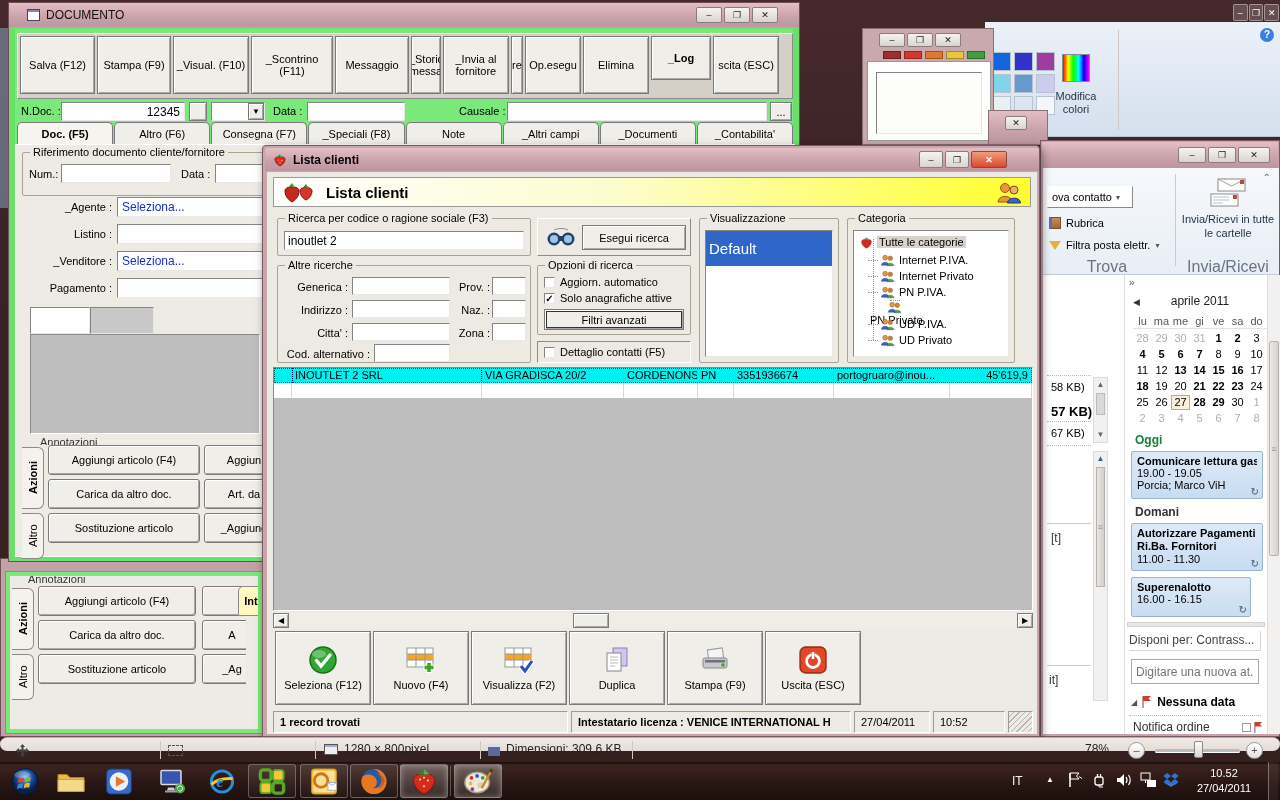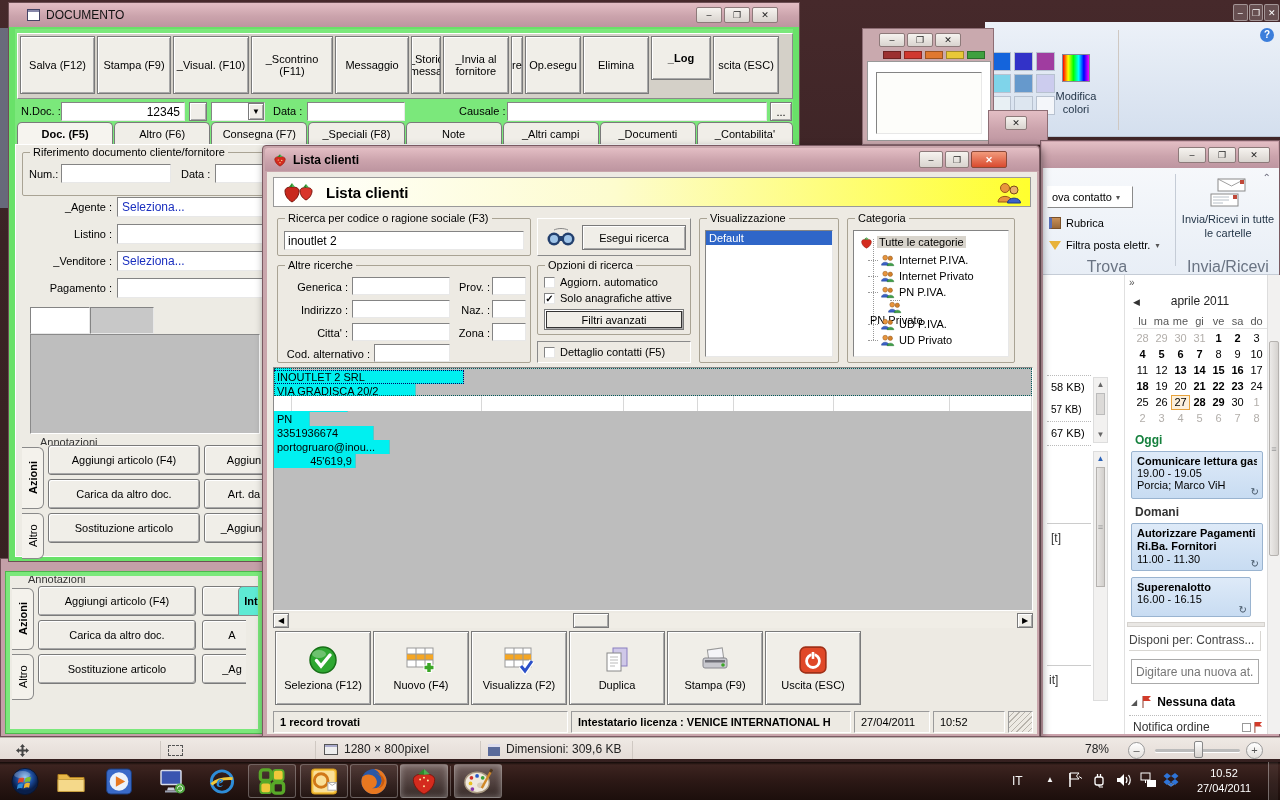--- a/index.html
+++ b/index.html
@@ -68,21 +68,21 @@
 
   
   #taskbar { left:0; top:762px; width:1280px; height:38px;
              background:linear-gradient(180deg,#120a08 0%,#3d2420 8%,#2a1714 55%,#1c0f0c 100%); }
   .tb-slot { position:absolute; top:2px; height:34px; display:flex; align-items:center; justify-content:center; }
   .tb-framed { border:1px solid rgba(255,255,255,.28); border-radius:3px; background:linear-gradient(rgba(255,255,255,.10),rgba(255,255,255,.03)); }
   .tb-active { background:linear-gradient(rgba(255,255,255,.28),rgba(255,255,255,.10)); box-shadow:inset 0 0 6px rgba(255,255,255,.35); }
   .tray-glyph { color:#f5f5f5; }
 
   
-  #pstatus { left:0; top:737px; width:1280px; height:22px; background:linear-gradient(#EFE9E4,#E4DCD7); border-top:1px solid #b8b0ab; }
+  #pstatus { left:0; top:737px; width:1280px; height:14px; background:linear-gradient(#EFE9E4,#E4DCD7); border-top:1px solid #b8b0ab;border-radius:10px; }
   .ps-text { font-size:12px; color:#222; position:absolute; top:4px; }
 </style>
 </head>
 <body>
 
 <div id="desk">
 
   <div class="abs" style="left:1233px;top:4px;width:46px;height:17px;display:flex;gap:1px;">
     <div class="capbtn" style="width:15px;background:rgba(255,255,255,.18);border-color:rgba(255,255,255,.4);color:#fff;">–</div>
     <div class="capbtn" style="width:15px;background:rgba(255,255,255,.18);border-color:rgba(255,255,255,.4);color:#fff;">❐</div>
@@ -170,21 +170,21 @@
             <rect x="24" y="17" width="4" height="4" fill="#C04838"></rect>
           </svg>
         </span>
         <div style="position:absolute;top:36px;width:94px;font-size:11px;line-height:14px;color:#1f3144;">Invia/Ricevi in tutte le cartelle</div>
       </div>
       <div class="ol-grouplab abs" style="left:138px;top:90px;width:94px;">Invia/Ricevi</div>
     </div>
 
     <div class="abs" style="left:2px;top:134px;width:82px;height:459px;background:#fff;border-right:1px solid #e0e0e0;overflow:hidden;">
       <div class="abs" style="left:8px;top:106px;font-size:11px;">58 KB)</div>
-      <div class="abs" style="left:8px;top:129px;font-size:10px;">57 KB)</div>
+      <div class="abs" style="left:8px;top:129px;font-size:13px;font-weight:bold;">57 KB)</div>
       <div class="abs" style="left:8px;top:152px;font-size:11px;">67 KB)</div>
       <div class="abs" style="left:4px;top:100px;width:44px;border-top:1px dotted #bbb;"></div>
       <div class="abs" style="left:4px;top:146px;width:44px;border-top:1px dotted #bbb;"></div>
       <div class="abs" style="left:4px;top:170px;width:44px;border-top:1px dotted #bbb;"></div>
       <div class="abs" style="left:50px;top:102px;width:15px;height:66px;background:#F2F1F0;border:1px solid #ddd;">
         <div style="height:14px;text-align:center;font-size:8px;color:#666;line-height:14px;">▲</div>
         <div style="margin:1px 2px;height:22px;background:#DCDAD8;border:1px solid #bbb;"></div>
         <div style="position:absolute;bottom:0;width:100%;height:14px;text-align:center;font-size:8px;color:#666;line-height:14px;">▼</div>
       </div>
       <div class="abs" style="left:50px;top:176px;width:15px;height:250px;background:#F2F1F0;border:1px solid #ddd;">
@@ -277,21 +277,21 @@
         <div id="doc2-actions" class="abs" style="left:28px;top:10px;width:160px;height:140px;">
             <div class="btn3d act-btn" style="position: absolute; left: 0px; top: 0px; width: 158px; height: 30px;">Aggiungi articolo (F4)</div>
             <div class="btn3d act-btn" style="position: absolute; left: 0px; top: 34px; width: 158px; height: 30px;">Carica da altro doc.</div>
             <div class="btn3d act-btn" style="position: absolute; left: 0px; top: 68px; width: 158px; height: 30px;">Sostituzione articolo</div>
           </div>
         <div id="doc2-actions2" class="abs" style="left:192px;top:10px;width:44px;height:140px;overflow:hidden;">
             <div class="btn3d act-btn" style="position: absolute; left: 0px; top: 0px; width: 60px; height: 30px;"></div>
             <div class="btn3d act-btn" style="position: absolute; left: 0px; top: 34px; width: 60px; height: 30px;">A</div>
             <div class="btn3d act-btn" style="position: absolute; left: 0px; top: 68px; width: 60px; height: 30px;">_Ag</div>
           </div>
-        <div class="abs" style="left:228px;top:10px;width:26px;height:30px;background:#5eead4;border:1px solid #8a8a8a;border-radius:5px 0 0 0;font-weight:bold;display:flex;align-items:center;justify-content:center;">
+        <div class="abs" style="left:228px;top:10px;width:26px;height:30px;background:#fef9c3;border:1px solid #8a8a8a;border-radius:5px 0 0 0;font-weight:bold;display:flex;align-items:center;justify-content:center;">
           <span>Int</span>
         </div>
       </div>
     </div>
   </div>
 
   <div id="doc1" class="abs">
     <div class="ttl titlebar-mauve">
       <span style="width:13px;height:12px;margin:0 6px 0 12px;background:#fff;border:1px solid #446;box-shadow:inset 0 2px 0 #88a;"></span>
       <span style="font-size:12px;color:#111;">DOCUMENTO</span>
@@ -482,21 +482,21 @@
       <div class="abs sunkpanel" style="left:270px;top:169px;width:154px;height:22px;background:#EDEAE3;">
         <div class="abs" style="left:6px;top:4px;display:flex;gap:5px;align-items:center;">
           <span class="chkbox"></span>
           <span>Dettaglio contatti (F5)</span>
         </div>
       </div>
 
       <div class="group abs" style="left:432px;top:46px;width:140px;height:145px;">
         <span class="legend">Visualizzazione</span>
         <div class="abs inset" style="left:5px;top:11px;width:128px;height:127px;">
-          <div style="background:#2F66C8;color:#fff;font-size:11px;padding:1px 3px;"><span>Default</span></div>
+          <div style="background:#2F66C8;color:#fff;font-size:15px;padding:9px 3px;"><span>Default</span></div>
         </div>
       </div>
       <div class="group abs" style="left:580px;top:46px;width:168px;height:145px;">
         <span class="legend">Categoria</span>
         <div id="cat-tree" class="abs inset" style="left:5px;top:11px;width:156px;height:127px;overflow:hidden;">
             <div class="tree-row" style="top: 3px;">
               <span style="width:13px;height:13px;margin:0 4px 0 2px;">
                 <svg viewBox="0 0 16 16">
                   <path d="M8 15 C4 13 2 10 2 7 C2 5 4.5 4 8 4 C11.5 4 14 5 14 7 C14 10 12 13 8 15Z" fill="#D42B1E" stroke="#8B1A10" stroke-width=".6"></path>
                   <path d="M5 4.2 L8 1.5 L8 4.5 Z" fill="#2E8B2E"></path>
@@ -575,21 +575,21 @@
                   <path d="M7.5 12.6 C7.5 9 14.8 9 14.8 12.6Z" fill="#3FA047" stroke="#1a6a28" stroke-width=".5"></path>
                 </svg>
               </span>
               <span>UD Privato</span>
             </div>
             <div style="position: absolute; left: 19px; top: 8px; width: 1px; height: 101px; border-left: 1px dotted rgb(153, 153, 153);"></div>
           </div>
       </div>
 
       <div class="abs sunkpanel" style="left:6px;top:195px;width:760px;height:244px;background:#BDBDBD;overflow:hidden;">
-        <div id="tbl-row1" style="display:flex;height:28px;outline:1px dotted #005a5a;outline-offset:-1px;flex-direction:column;">
+        <div id="tbl-row1" style="display:flex;height:15px;outline:1px dotted #005a5a;outline-offset:-1px;">
             <div class="row-cell" style="width: 18px; flex: 0 0 auto;"></div>
             <div class="row-cell" style="width: 190px; flex: 0 0 auto; outline: rgb(0, 0, 102) dotted 1px; outline-offset: -1px;">INOUTLET 2 SRL</div>
             <div class="row-cell" style="width: 142px; flex: 0 0 auto;">VIA GRADISCA 20/2</div>
             <div class="row-cell" style="width: 74px; flex: 0 0 auto;">CORDENONS</div>
             <div class="row-cell" style="width: 36px; flex: 0 0 auto;">PN</div>
             <div class="row-cell" style="width: 100px; flex: 0 0 auto;">3351936674</div>
             <div class="row-cell" style="width: 116px; flex: 0 0 auto;">portogruaro@inou...</div>
             <div class="row-cell" style="width: 82px; flex: 0 0 auto; text-align: right;">45'619,9</div>
           </div>
         <div id="tbl-row2" style="display:flex;height:15px;">

